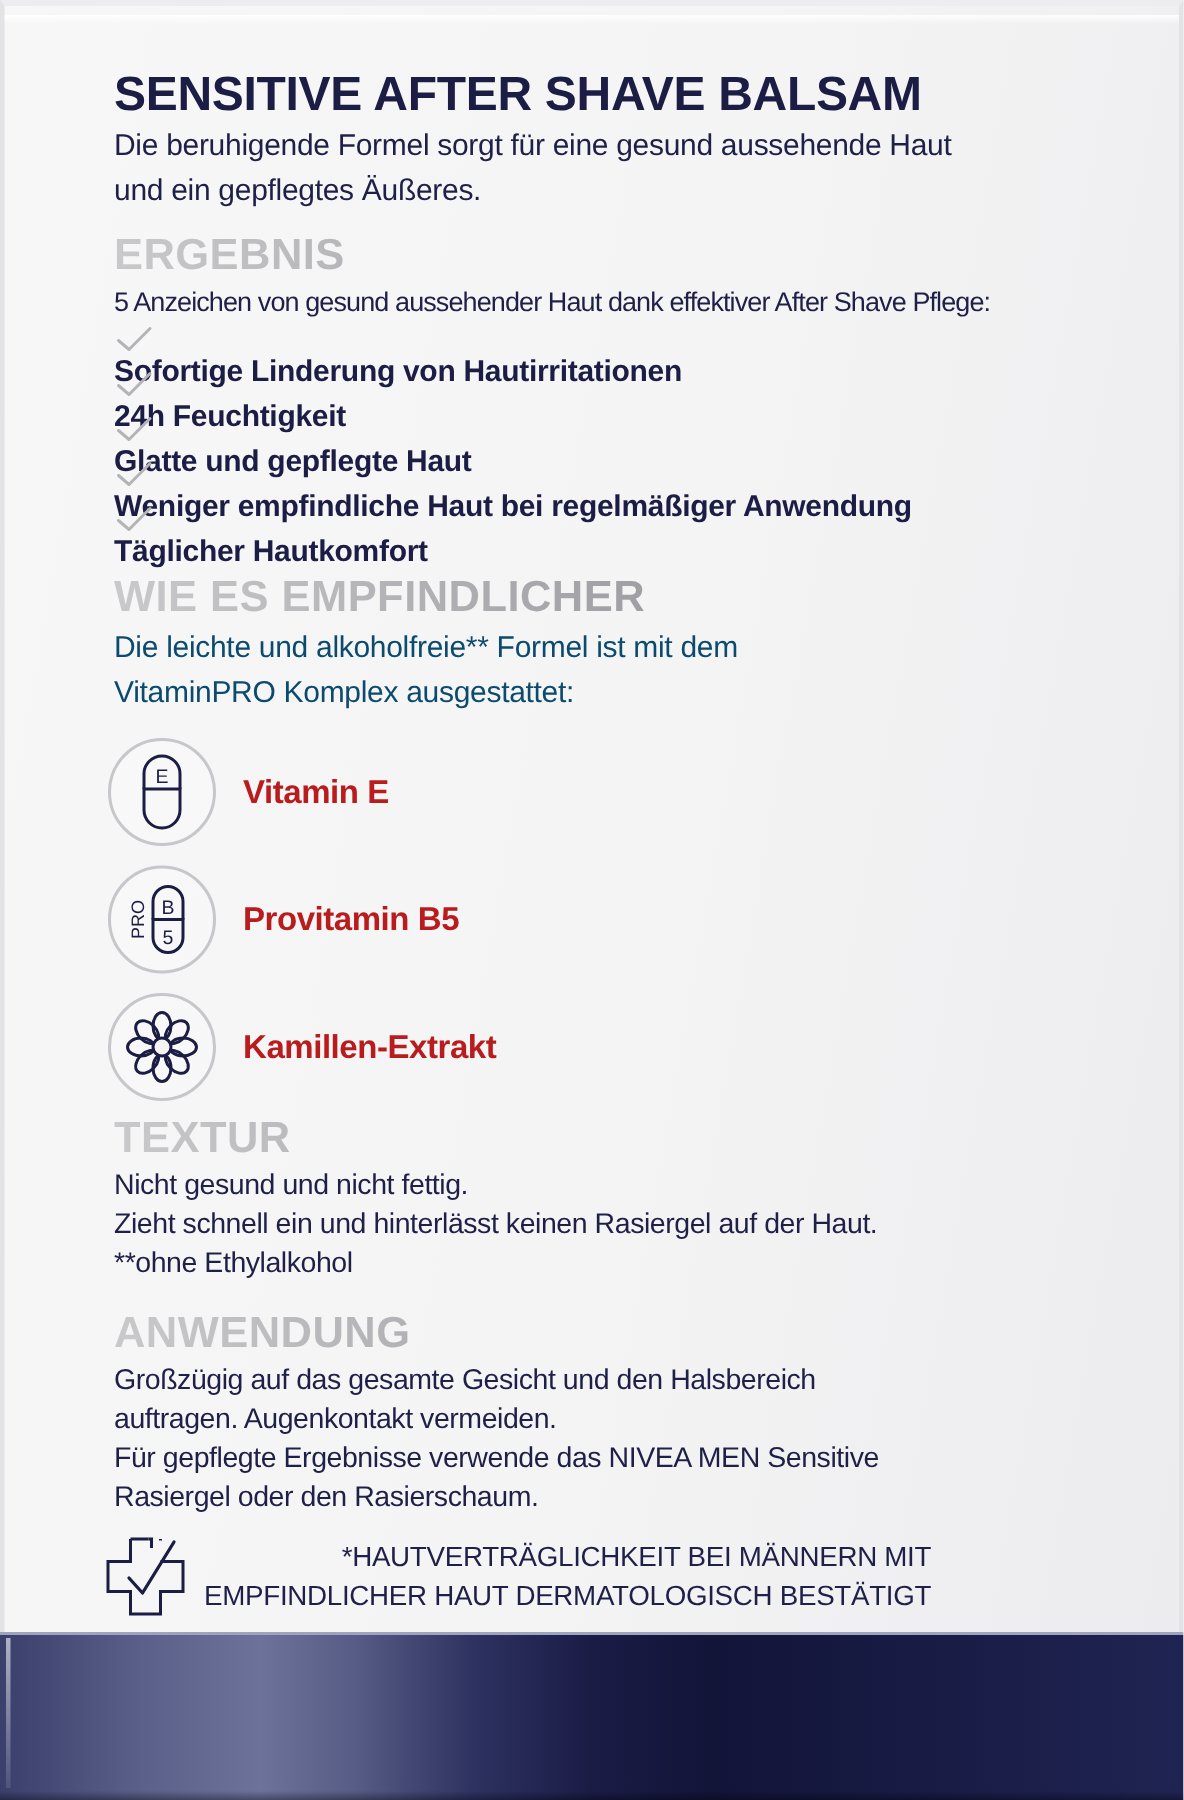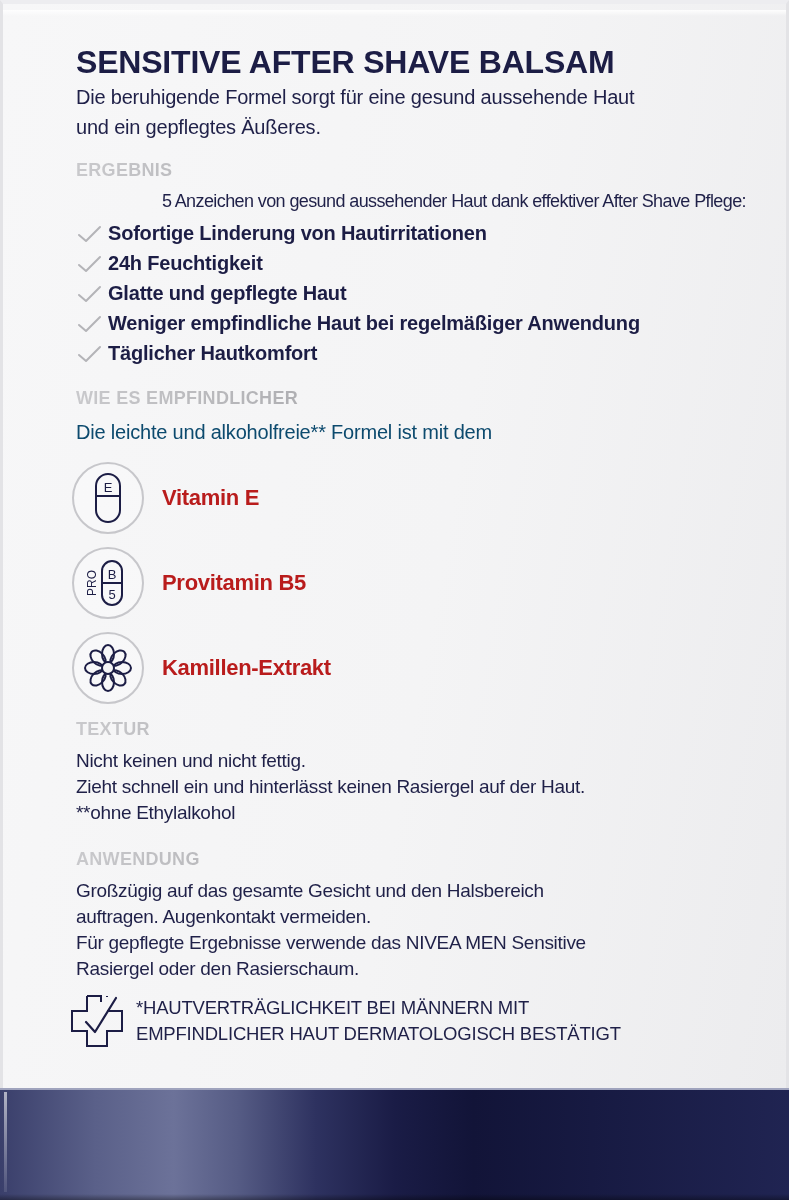--- a/index.html
+++ b/index.html
@@ -37,52 +37,52 @@
 
     .content { position: absolute; left: 76px; top: 44px; width: 670px; }
 
     .title {
       font-size: 32px; font-weight: 700; color: #1c1d45; letter-spacing: -0.2px;
       line-height: 36px; height: 38px;
     }
     .intro { font-size: 20px; line-height: 30px; color: #1f2048; letter-spacing: -0.2px; }
 
     .section-head {
-      font-size: 18px; font-weight: 700; letter-spacing: 0.3px;
+      font-size: 29px; font-weight: 700; letter-spacing: 0.3px;
       color: #a9a9ad;
       background: linear-gradient(90deg, #c9c9cc 0%, #9a9a9e 60%, #b9b9bc 100%);
       -webkit-background-clip: text; background-clip: text; -webkit-text-fill-color: transparent;
       line-height: 30px;
     }
     .h-ergebnis { margin-top: 13px; }
-    .result-intro { font-size: 18px; line-height: 28px; color: #1f2048; letter-spacing: -0.6px; margin-top: 2px; text-align: right; }
+    .result-intro { font-size: 18px; line-height: 28px; color: #1f2048; letter-spacing: -0.6px; margin-top: 2px; }
 
     .check-list { list-style: none; margin-top: 0; }
-    .check-item { display: flex; align-items: flex-end; height: 30px; }
+    .check-item { display: flex; align-items: flex-start; height: 30px; flex-direction: column; }
     .check-icon { width: 28px; height: 22px; margin-right: 4px; flex: 0 0 auto; }
     .check-text { font-size: 20px; font-weight: 700; color: #1c1d45; letter-spacing: -0.2px; }
 
     .h-wie { margin-top: 18px; }
     .wie-text { font-size: 20px; line-height: 30px; color: #0c4a6e; letter-spacing: -0.2px; margin-top: 4px; }
 
     .ingredients { margin-top: 8px; margin-left: -4px; }
     .ingredient { display: flex; align-items: center; height: 85px; }
     .ing-circle {
       width: 72px; height: 72px; border-radius: 50%;
       border: 2px solid #c7c7cb; flex: 0 0 auto;
       display: flex; align-items: center; justify-content: center;
       background: rgba(255,255,255,0.25);
     }
     .ing-label { font-size: 22px; font-weight: 700; color: #b91c1c; margin-left: 18px; letter-spacing: -0.3px; }
 
     .h-textur { margin-top: 4px; }
     .body-text { font-size: 19px; line-height: 26px; color: #1f2048; letter-spacing: -0.3px; margin-top: 4px; }
     .h-anwendung { margin-top: 18px; }
 
-    .footer-note { display: flex; align-items: center; margin-top: 10px; margin-left: -8px; }
+    .footer-note { display: flex; align-items: center; margin-top: 10px; margin-left: -8px; text-align: right; }
     .cross-icon { width: 58px; height: 58px; flex: 0 0 auto; }
     .footer-text { margin-left: 10px; font-size: 18.5px; line-height: 26px; color: #1f2048; letter-spacing: -0.2px; }
   </style>
 </head>
 <body>
 
 <div class="panel"></div>
 <div class="band"></div>
 <div class="band-edge-l"></div>
 
@@ -124,20 +124,21 @@
       <svg class="check-icon" viewBox="0 0 28 22">
           <path d="M3 12 L10 18 L24 4" fill="none" stroke="#b4b4b8" stroke-width="2" stroke-linecap="round" stroke-linejoin="round"></path>
         </svg>
       <span class="check-text">Täglicher Hautkomfort</span>
     </li>
   </ul>
 
   <h2 class="section-head h-wie">WIE ES EMPFINDLICHER</h2>
   <p class="wie-text">
     <span>Die leichte und alkoholfreie** Formel ist mit dem</span><br>
+    <span>VitaminPRO Komplex ausgestattet:</span>
   </p>
 
   <div class="ingredients">
     <div class="ingredient">
       <div class="ing-circle">
         <svg width="40" height="52" viewBox="0 0 40 52">
           <path d="M8 24 V14 A12 12 0 0 1 32 14 V24" fill="none" stroke="#1c1d45" stroke-width="2"></path>
           <path d="M8 24 H32 V38 A12 12 0 0 1 8 38 Z" fill="none" stroke="#1c1d45" stroke-width="2"></path>
           <text x="20" y="20" text-anchor="middle" font-family="Liberation Sans, sans-serif" font-size="13" fill="#1c1d45">E</text>
         </svg>
@@ -173,21 +174,21 @@
           </g>
           <circle cx="0" cy="0" r="6" fill="#f4f4f5" stroke="#1c1d45" stroke-width="2"></circle>
         </svg>
       </div>
       <span class="ing-label">Kamillen-Extrakt</span>
     </div>
   </div>
 
   <h2 class="section-head h-textur">TEXTUR</h2>
   <p class="body-text">
-    <span>Nicht keinen und nicht fettig.</span><br>
+    <span>Nicht gesund und nicht fettig.</span><br>
     <span>Zieht schnell ein und hinterlässt keinen Rasiergel auf der Haut.</span><br>
     <span>**ohne Ethylalkohol</span>
   </p>
 
   <h2 class="section-head h-anwendung">ANWENDUNG</h2>
   <p class="body-text">
     <span>Großzügig auf das gesamte Gesicht und den Halsbereich</span><br>
     <span>auftragen. Augenkontakt vermeiden.</span><br>
     <span>Für gepflegte Ergebnisse verwende das NIVEA MEN Sensitive</span><br>
     <span>Rasiergel oder den Rasierschaum.</span>

